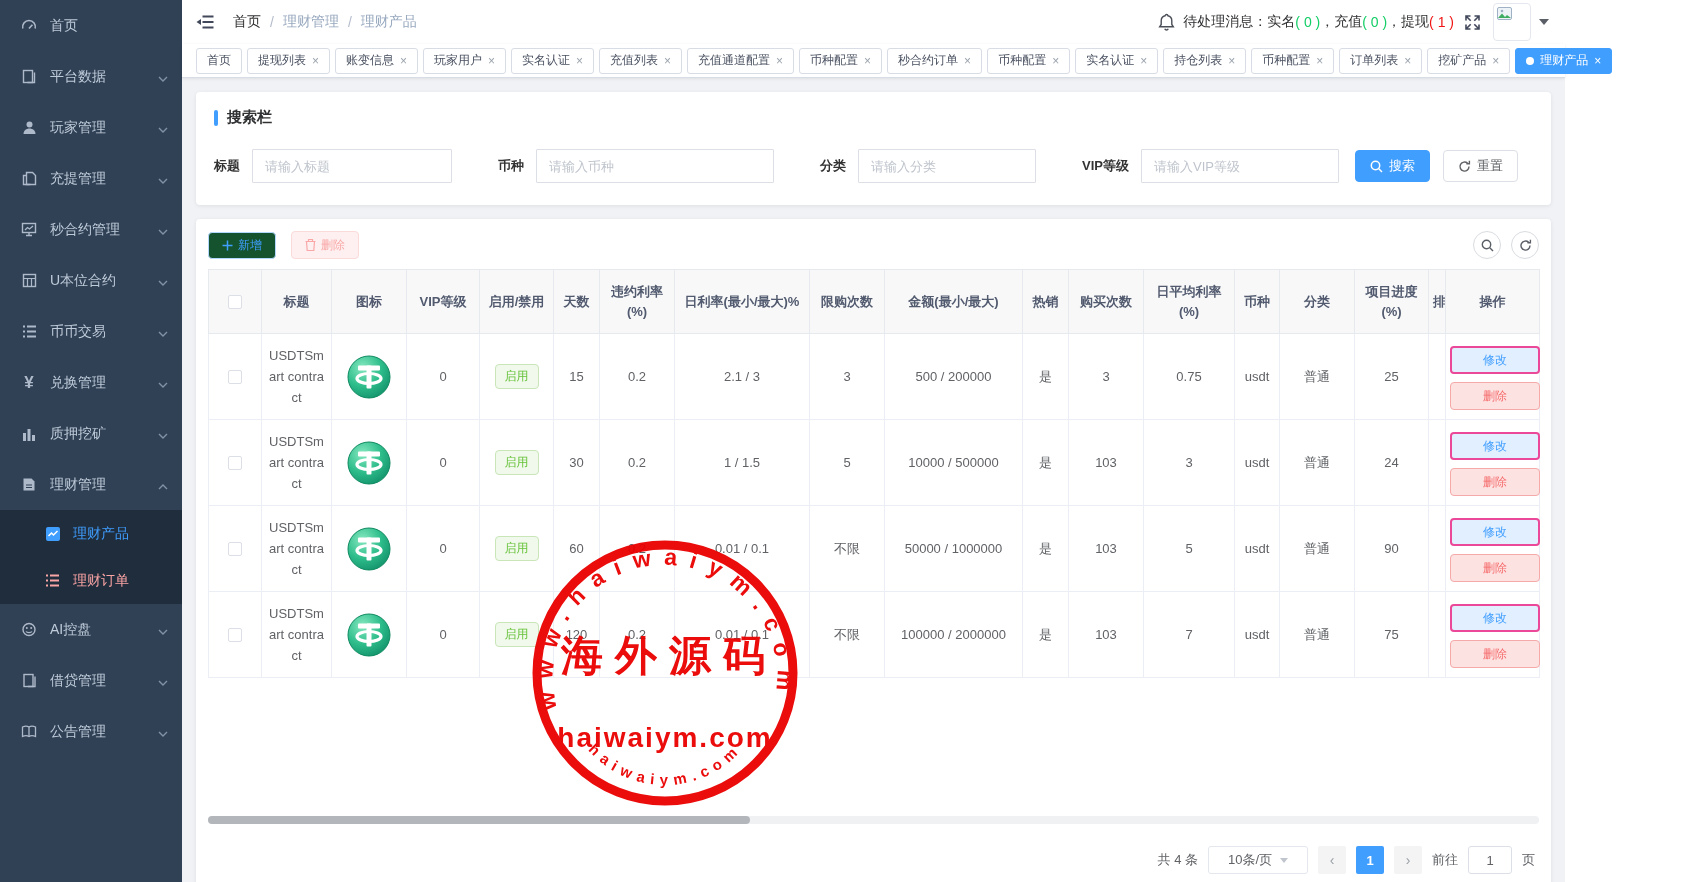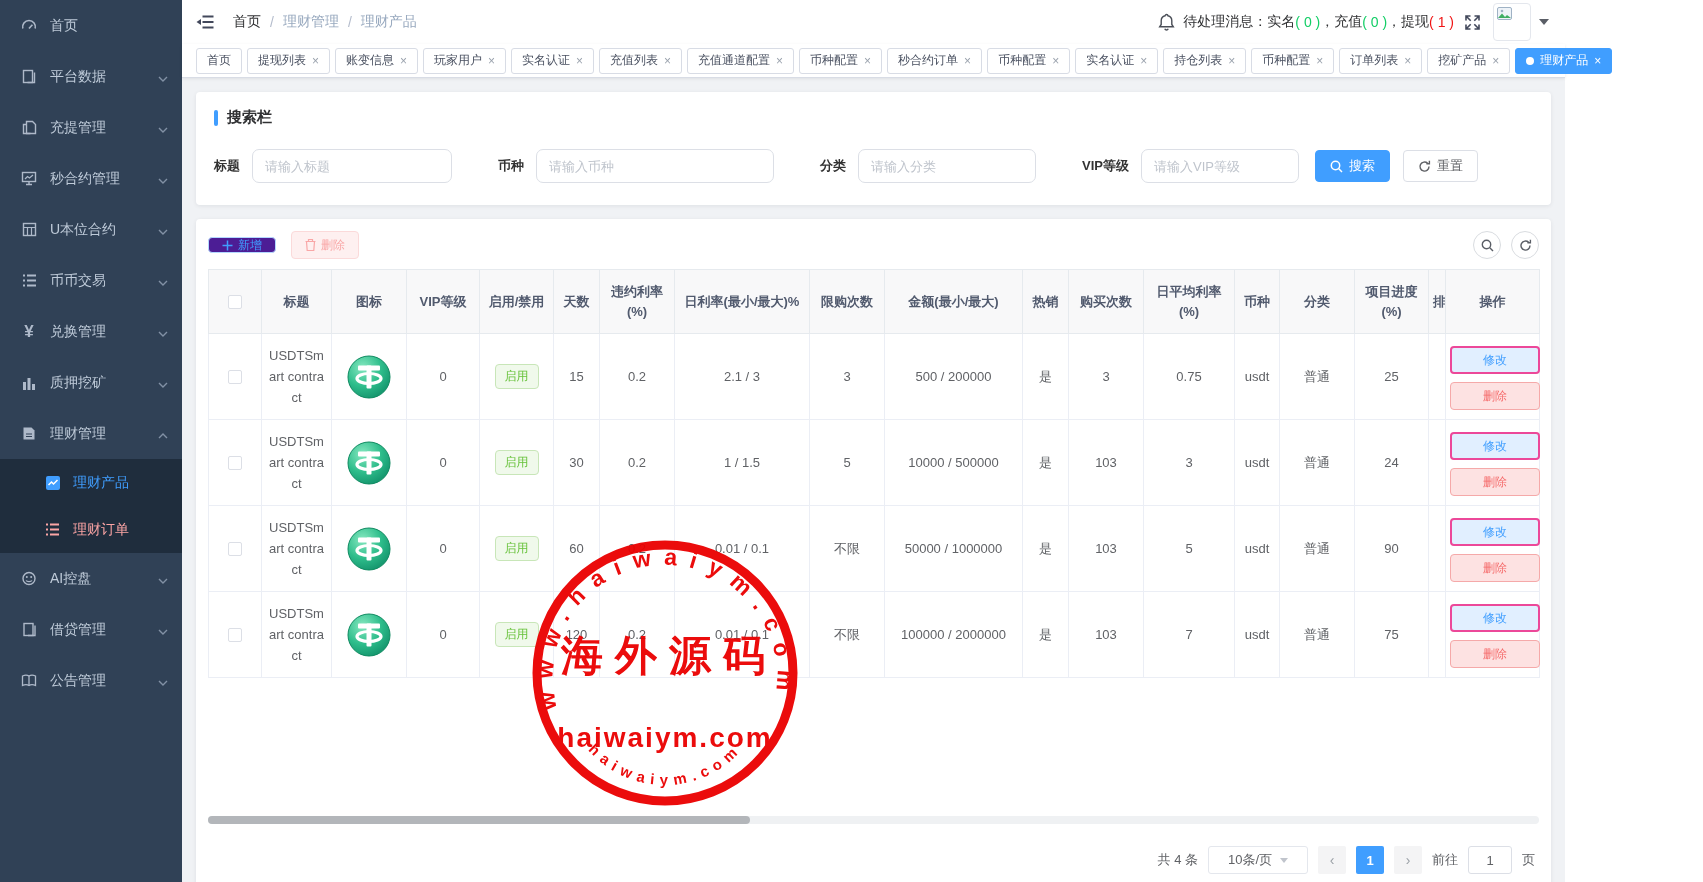--- a/index.html
+++ b/index.html
@@ -60,33 +60,33 @@
   .card { background:#fff; border-radius:4px; box-shadow:0 1px 4px rgba(0,21,41,.08); }
 
   
   .search-card { padding:16px 18px 22px; }
   .card-title { display:flex; align-items:center; gap:9px; font-size:15px; font-weight:bold; color:#303133; }
   .title-bar { width:4px; height:16px; background:#409eff; border-radius:2px; }
   .search-form { display:flex; align-items:center; margin-top:22px; }
   .sf-group { display:flex; align-items:center; margin-right:46px; }
   .sf-group:nth-child(4) { margin-right:16px; }
   .sf-label { font-size:13px; font-weight:bold; color:#333; margin-right:12px; white-space:nowrap; }
-  .sf-input { height:34px; border:1px solid #dcdfe6; border-radius:7px; padding:0 12px;
+  .sf-input { height:34px; border:1px solid #dcdfe6; border-radius:1px; padding:0 12px;
     font-size:13px; color:#606266; font-family:inherit; }
   .sf-input::placeholder { color:#bfc4cc; }
-  .w1{width:200px}.w2{width:238px}.w3{width:178px}.w4{width:158px}
+  .w1{width:200px}.w2{width:238px}.w3{width:178px}.w4{width:198px}
   .btn-search { height:32px; background:#409eff; border:1px solid #409eff; color:#fff; border-radius:4px;
     padding:0 14px; font-size:13px; display:inline-flex; align-items:center; gap:6px; cursor:pointer; font-family:inherit; }
   .btn-reset { height:32px; background:#fff; border:1px solid #dcdfe6; color:#606266; border-radius:4px;
     padding:0 14px; font-size:13px; display:inline-flex; align-items:center; gap:6px; margin-left:13px; cursor:pointer; font-family:inherit; }
 
   
   .table-card { margin-top:14px; padding:12px 12px 14px; position:relative; }
   .toolbar { display:flex; align-items:center; }
-  .btn-add { height:16px; padding:0 13px; background:#4c1d95; border:1px solid #b3d8ff; color:#409eff;
+  .btn-add { height:27px; padding:0 13px; background:#14532d; border:1px solid #b3d8ff; color:#409eff;
     border-radius:4px; font-size:12px; display:inline-flex; align-items:center; gap:5px; cursor:pointer; font-family:inherit; }
   .btn-del { height:28px; padding:0 13px; background:#fef0f0; border:1px solid #fbdada; color:#f9a7a7;
     border-radius:4px; font-size:12px; display:inline-flex; align-items:center; gap:5px; margin-left:15px; cursor:pointer; font-family:inherit; }
   .toolbar-right { margin-left:auto; display:flex; gap:10px; }
   .circle-btn { width:28px; height:28px; border-radius:50%; border:1px solid #d9dce0; background:#fff;
     display:grid; place-items:center; color:#5a5e66; cursor:pointer; }
 
   .tbl { margin-top:10px; border-collapse:collapse; table-layout:fixed; width:1331px;
     font-size:13px; color:#606266; }
   .tbl th { border:1px solid #e6eaee; background:#f8f8f9; color:#515a6e; font-weight:bold;
@@ -159,20 +159,32 @@
         <span class="mi-label">首页</span>
       </div>
       <div class="menu-item">
         <span class="mi-icon">
             <svg width="15" height="15" viewBox="0 0 15 15">
               <rect x="1.5" y="1.5" width="9" height="12" fill="none" stroke="currentColor" stroke-width="1.4"></rect>
               <path d="M12.5 3.5v10h-7" fill="none" stroke="currentColor" stroke-width="1.4"></path>
             </svg>
           </span>
         <span class="mi-label">平台数据</span>
+        <span class="chev"><svg width="10" height="6" viewBox="0 0 10 6">
+              <path d="M1 1l4 4 4-4" fill="none" stroke="currentColor" stroke-width="1.4"></path>
+            </svg></span>
+      </div>
+      <div class="menu-item">
+        <span class="mi-icon">
+            <svg width="15" height="15" viewBox="0 0 15 15">
+              <circle cx="7.5" cy="4.5" r="3" fill="currentColor"></circle>
+              <path d="M1.5 14c0-3.3 2.7-5.5 6-5.5s6 2.2 6 5.5z" fill="currentColor"></path>
+            </svg>
+          </span>
+        <span class="mi-label">玩家管理</span>
         <span class="chev"><svg width="10" height="6" viewBox="0 0 10 6">
               <path d="M1 1l4 4 4-4" fill="none" stroke="currentColor" stroke-width="1.4"></path>
             </svg></span>
       </div>
       <div class="menu-item">
         <span class="mi-icon">
             <svg width="15" height="15" viewBox="0 0 15 15">
               <path d="M4.5 1.5h6l3 3v9h-9z" fill="none" stroke="currentColor" stroke-width="1.4"></path>
               <path d="M4.5 4.5h-3v9h7" fill="none" stroke="currentColor" stroke-width="1.4"></path>
             </svg>

